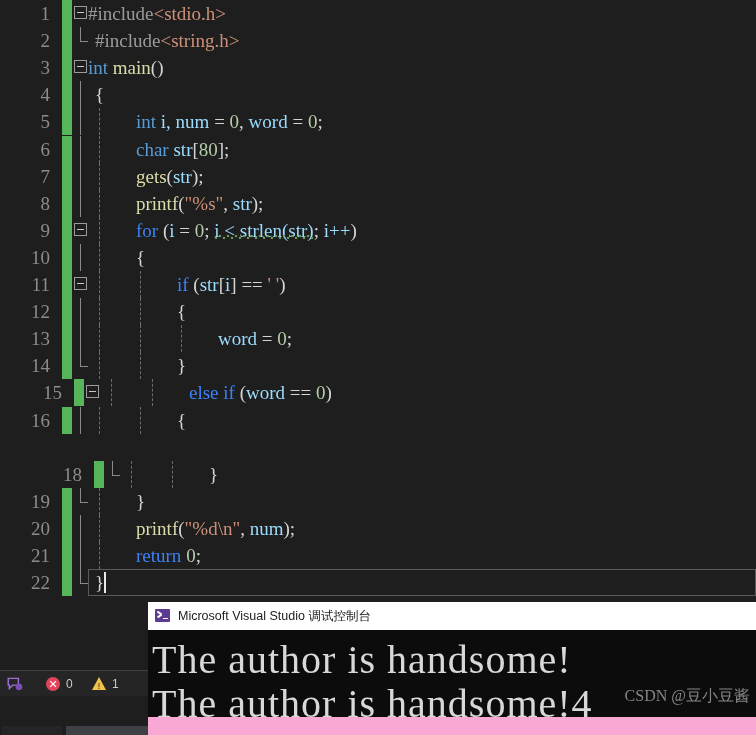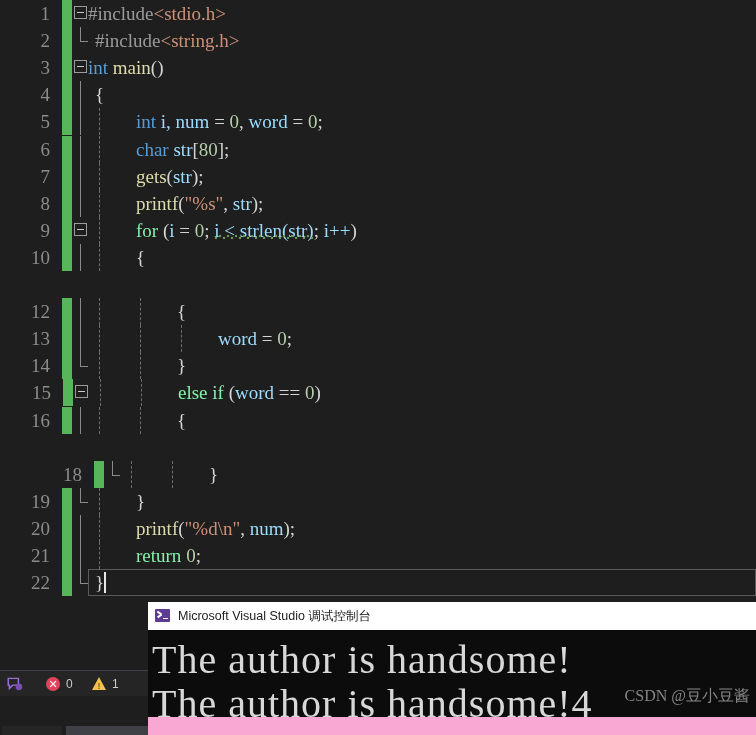--- a/index.html
+++ b/index.html
@@ -27,21 +27,21 @@
          border-left:1px solid #8a8a8a;border-bottom:1px solid #8a8a8a;}
 
   
   .iguide{position:absolute;top:0;width:0;height:27.1px;border-left:1px dashed #6d6d6d;}
 
   .ctext{position:absolute;left:88px;top:0;font-family:"Liberation Serif",serif;
          font-size:19px;letter-spacing:0px;}
 
   
   .k{color:#569cd6;}        
-  .ctl{color:#86efac;}      
+  .ctl{color:#3b82f6;}      
   .fn{color:#dcdcaa;}       
   .id{color:#9cdcfe;}       
   .num{color:#b5cea8;}      
   .str{color:#ce9178;}      
   .pp{color:#9b9b9b;margin-top:20px;}       
   .inc{color:#ce9178;}      
   .pun{color:#d4d4d4;}      
   .brc{color:#d4d4d4;}
 
   .squig{position:relative;}
@@ -181,20 +181,30 @@
     </div>
 
     <div class="code-row" style="top:243.9px;position:absolute;left:0;right:0;">
       <div class="lnum">10</div>
       <div class="chgbar"></div>
       <div class="foldcol"><div class="vline"></div></div>
       <div class="iguide" style="left:99px;"></div>
       <div class="ctext" style="left:136px;"><span class="brc">{</span></div>
     </div>
 
+    <div class="code-row" style="top:271px;position:absolute;left:0;right:0;">
+      <div class="lnum">11</div>
+      <div class="chgbar"></div>
+      <div class="foldcol">
+        <div class="foldbox"></div>
+      </div>
+      <div class="iguide" style="left:99px;"></div>
+      <div class="iguide" style="left:140px;"></div>
+      <div class="ctext" style="left:177px;"><span class="ctl">if</span><span class="pun"> (</span><span class="id">str</span><span class="pun">[</span><span class="id">i</span><span class="pun">]</span><span class="pun"> == </span><span class="str">' '</span><span class="pun">)</span></div>
+    </div>
 
     <div class="code-row" style="top:298.1px;position:absolute;left:0;right:0;">
       <div class="lnum">12</div>
       <div class="chgbar"></div>
       <div class="foldcol"><div class="vline"></div></div>
       <div class="iguide" style="left:99px;"></div>
       <div class="iguide" style="left:140px;"></div>
       <div class="ctext" style="left:177px;"><span class="brc">{</span></div>
     </div>
 
@@ -210,21 +220,21 @@
 
     <div class="code-row" style="top:352.3px;position:absolute;left:0;right:0;">
       <div class="lnum">14</div>
       <div class="chgbar"></div>
       <div class="foldcol"><div class="elbow"></div></div>
       <div class="iguide" style="left:99px;"></div>
       <div class="iguide" style="left:140px;"></div>
       <div class="ctext" style="left:177px;"><span class="brc">}</span></div>
     </div>
 
-    <div class="code-row" style="top:379.4px;position:absolute;left:1px;right:0;padding-left:12px;">
+    <div class="code-row" style="top:379.4px;position:absolute;left:12px;right:0;padding-left:12px;">
       <div class="lnum">15</div>
       <div class="chgbar"></div>
       <div class="foldcol">
         <div class="foldbox"></div>
       </div>
       <div class="iguide" style="left:99px;"></div>
       <div class="iguide" style="left:140px;"></div>
       <div class="ctext" style="left:177px;"><span class="ctl">else</span> <span class="ctl">if</span><span class="pun"> (</span><span class="id">word</span><span class="pun"> == </span><span class="num">0</span><span class="pun">)</span></div>
     </div>
 

